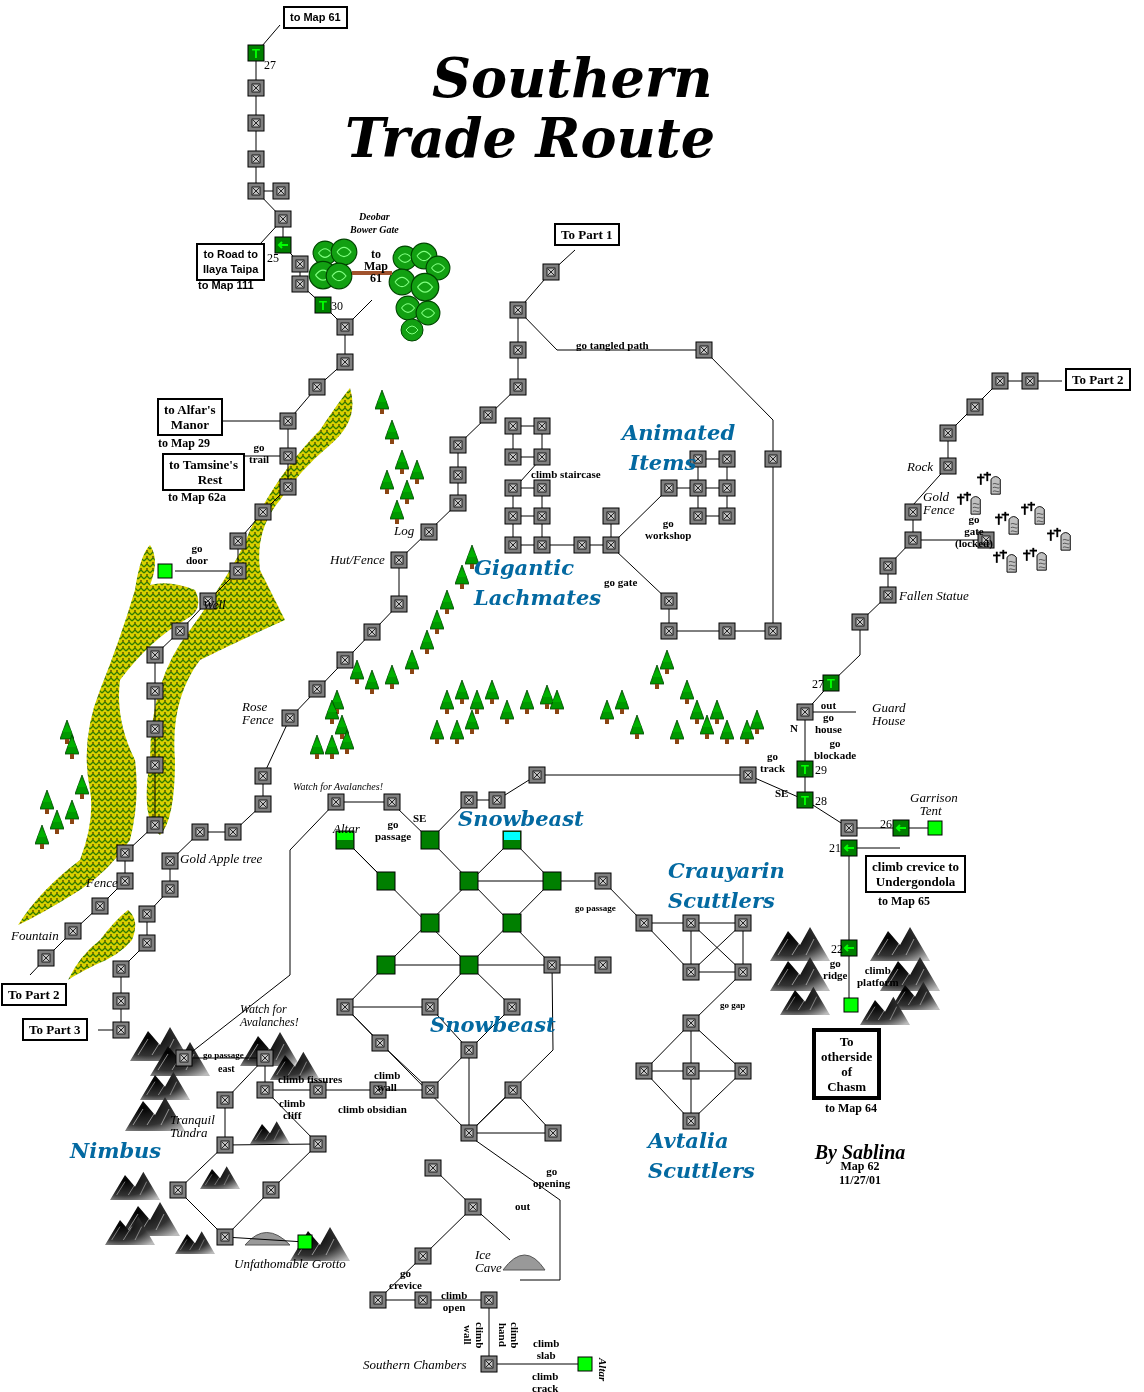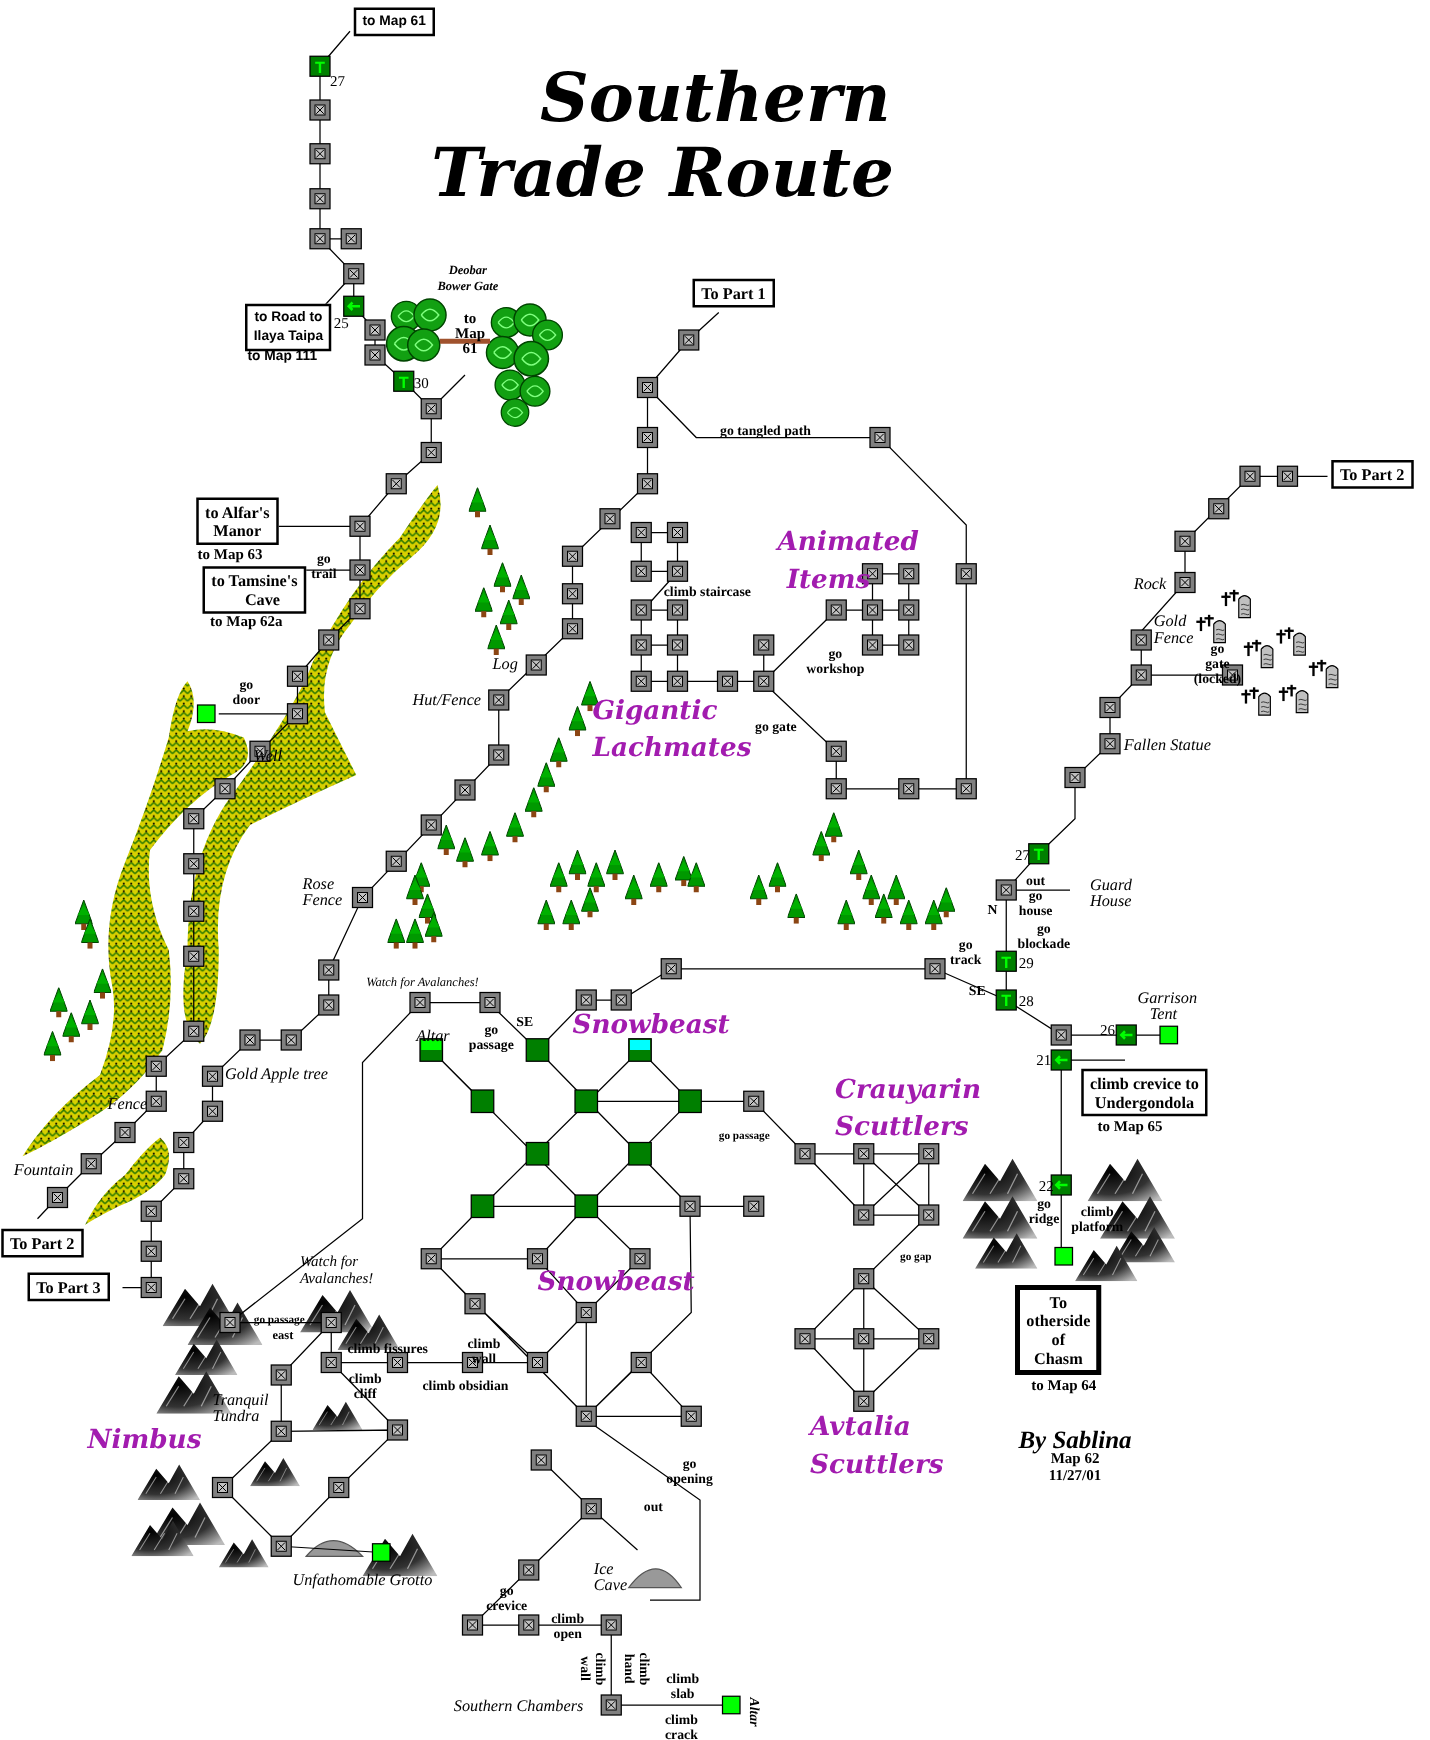--- a/index.html
+++ b/index.html
@@ -6,21 +6,21 @@
   body { width: 1144px; height: 1392px; position: relative; overflow: hidden;
          font-family: "Liberation Serif", serif; }
   #map { position: absolute; left: 0; top: 0; width: 1144px; height: 1392px; }
   .title { position: absolute; font-family: "DejaVu Serif", serif; font-style: italic;
            font-weight: bold; color: #000; font-size: 54px; line-height: 60px; }
   .lbl { position: absolute; font-family: "Liberation Serif", serif; font-size: 11px;
          font-weight: bold; color: #000; white-space: pre; line-height: 12px; text-align: center; }
   .it { position: absolute; font-family: "Liberation Serif", serif; font-style: italic;
         font-size: 13px; color: #000; white-space: pre; line-height: 13px; }
   .region { position: absolute; font-family: "DejaVu Serif", serif; font-style: italic;
-            font-weight: bold; font-size: 21px; color: #a21caf; white-space: pre; line-height: 30px; }
+            font-weight: bold; font-size: 21px; color: #0369a1; white-space: pre; line-height: 30px; }
   .box { position: absolute; border: 2px solid #000; background: #fff; font-family: "Liberation Serif", serif;
          font-weight: bold; font-size: 13px; padding: 2px 5px; white-space: pre; line-height: 15px; text-align: center; }
   .box.sans { font-family: "Liberation Sans", sans-serif; font-size: 11px; }
   .box.thick { border-width: 4px; }
   .sub { position: absolute; font-family: "Liberation Sans", sans-serif; font-weight: bold; font-size: 11px; white-space: pre; }
   .sub.serif { font-family: "Liberation Serif", serif; font-size: 12px; }
   .num { position: absolute; font-family: "Liberation Serif", serif; font-size: 12px; }
   .credit { position: absolute; text-align: center; font-family: "Liberation Serif", serif; font-weight: bold; font-size: 12px; line-height: 14px; }
   .credit .by { font-family: Liberation Serif, serif; font-style: italic; font-size: 20px; }
 </style>
@@ -987,31 +987,31 @@
 Scuttlers</div>
     <div class="region" style="left: 70px; top: 1136px;">Nimbus</div>
     <div class="box sans" style="left: 283px; top: 6px;">to Map 61</div>
     <div class="box sans" style="left: 196px; top: 243px;">to Road to
 Ilaya Taipa</div>
     <div class="box" style="left: 554px; top: 223px;">To Part 1</div>
     <div class="box" style="left: 1065px; top: 368px;">To Part 2</div>
     <div class="box" style="left: 157px; top: 398px;">to Alfar's
 Manor</div>
     <div class="box" style="left: 162px; top: 453px;">to Tamsine's
-    Cave</div>
+    Rest</div>
     <div class="box" style="left: 865px; top: 855px;">climb crevice to
 Undergondola</div>
     <div class="box" style="left: 1px; top: 983px;">To Part 2</div>
     <div class="box" style="left: 22px; top: 1018px;">To Part 3</div>
     <div class="box thick" style="left: 812px; top: 1028px;">To
 otherside
 of
 Chasm</div>
     <div class="sub" style="left: 198px; top: 279px;">to Map 111</div>
-    <div class="sub serif" style="left: 158px; top: 436px;">to Map 63</div>
+    <div class="sub serif" style="left: 158px; top: 436px;">to Map 29</div>
     <div class="sub serif" style="left: 168px; top: 490px;">to Map 62a</div>
     <div class="sub serif" style="left: 878px; top: 894px;">to Map 65</div>
     <div class="sub serif" style="left: 825px; top: 1101px;">to Map 64</div>
     <div class="it" style="left: 350px; top: 210px; font-weight: bold; font-size: 10px; text-align: center;">Deobar
 Bower Gate</div>
     <div class="it" style="left: 394px; top: 524px;">Log</div>
     <div class="it" style="left: 330px; top: 553px;">Hut/Fence</div>
     <div class="it" style="left: 203px; top: 598px;">Well</div>
     <div class="it" style="left: 242px; top: 700px;">Rose
 Fence</div>

